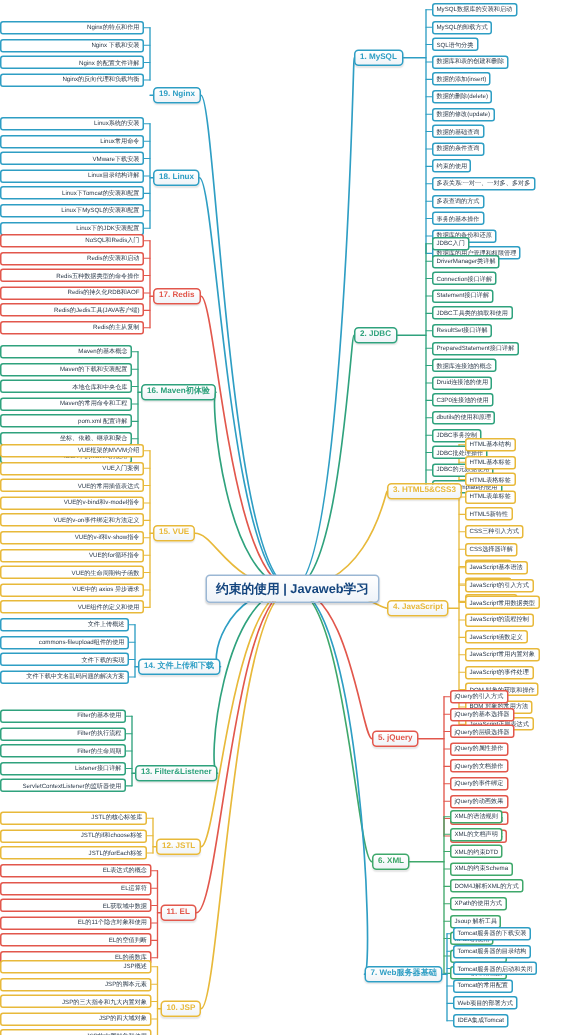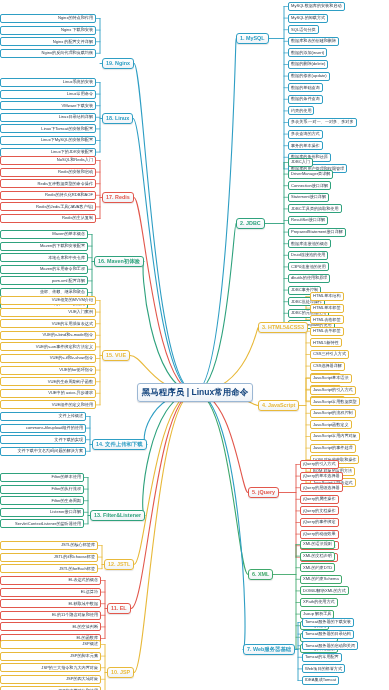--- a/index.html
+++ b/index.html
@@ -245,21 +245,21 @@
       <path d="M 195 392 C 155.4 392 146.6 672.5 134 672.5" stroke="#e8b93a" fill="none" stroke-width="1.1" stroke-linecap="round"></path>
       <path d="M 105 644.5 L 105 702.5000000000001" stroke="#e8b93a" fill="none" stroke-width="0.9" stroke-linecap="round"></path>
       <path d="M 107 672.5 L 105 672.5" stroke="#e8b93a" fill="none" stroke-width="0.9" stroke-linecap="round"></path>
       <path d="M 105 644.5 L 101 644.5" stroke="#e8b93a" fill="none" stroke-width="0.7" stroke-linecap="round"></path>
       <path d="M 105 656.1 L 101 656.1" stroke="#e8b93a" fill="none" stroke-width="0.7" stroke-linecap="round"></path>
       <path d="M 105 667.7 L 101 667.7" stroke="#e8b93a" fill="none" stroke-width="0.7" stroke-linecap="round"></path>
       <path d="M 105 679.3000000000001 L 101 679.3000000000001" stroke="#e8b93a" fill="none" stroke-width="0.7" stroke-linecap="round"></path>
       <path d="M 105 690.9000000000001 L 101 690.9000000000001" stroke="#e8b93a" fill="none" stroke-width="0.7" stroke-linecap="round"></path>
       <path d="M 105 702.5000000000001 L 101 702.5000000000001" stroke="#e8b93a" fill="none" stroke-width="0.7" stroke-linecap="round"></path>
     </svg>
-  <div class="node root">黑马程序员 | Linux常用命令</div>
+  <div class="node root">约束的使用 | Javaweb学习</div>
   <div id="nodes">
       <div class="node branch" style="left: 236px; top: 33px; border-color: rgb(46, 158, 196); color: rgb(46, 158, 196);">1. MySQL</div>
       <div class="node leaf r" style="top: 2px; border-color: rgb(46, 158, 196); left: 288px;">MySQL数据库的安装和启动</div>
       <div class="node leaf r" style="top: 13.6px; border-color: rgb(46, 158, 196); left: 288px;">MySQL的卸载方式</div>
       <div class="node leaf r" style="top: 25.2px; border-color: rgb(46, 158, 196); left: 288px;">SQL语句分类</div>
       <div class="node leaf r" style="top: 36.8px; border-color: rgb(46, 158, 196); left: 288px;">数据库和表的创建和删除</div>
       <div class="node leaf r" style="top: 48.4px; border-color: rgb(46, 158, 196); left: 288px;">数据的添加(insert)</div>
       <div class="node leaf r" style="top: 60px; border-color: rgb(46, 158, 196); left: 288px;">数据的删除(delete)</div>
       <div class="node leaf r" style="top: 71.6px; border-color: rgb(46, 158, 196); left: 288px;">数据的修改(update)</div>
       <div class="node leaf r" style="top: 83.2px; border-color: rgb(46, 158, 196); left: 288px;">数据的基础查询</div>

